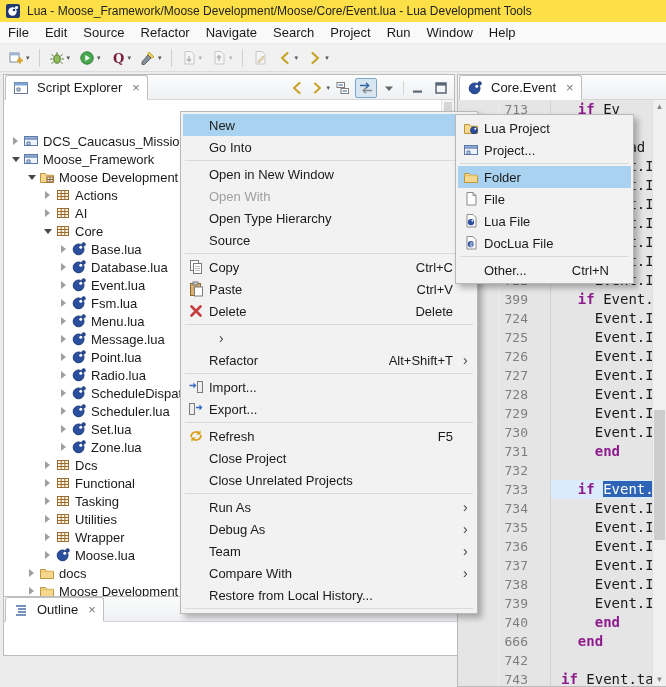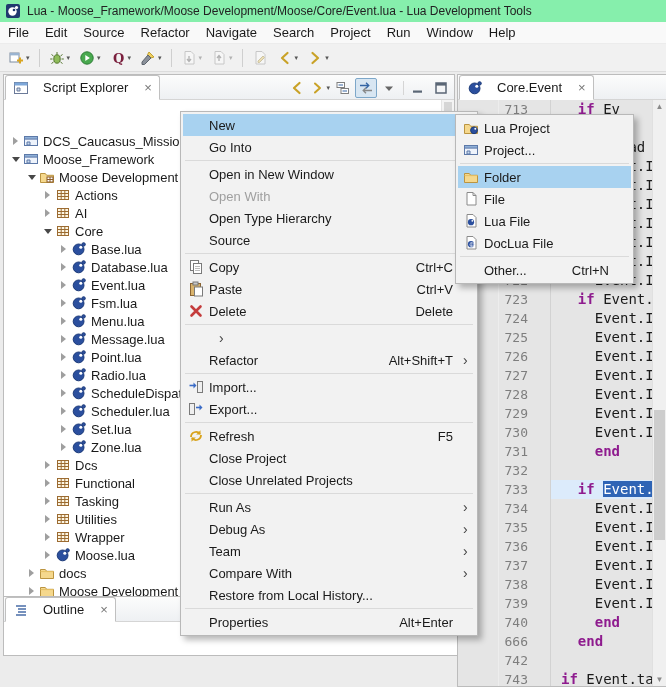--- a/index.html
+++ b/index.html
@@ -1,40 +1,40 @@
 <!DOCTYPE html>
 <html><head>
 <meta charset="utf-8">
 <style>
   html,body{margin:0;padding:0}
   body{width:666px;height:687px;position:relative;overflow:hidden;background:#ececec;
        font-family:"Liberation Sans",sans-serif;color:#1a1a1a}
   svg{display:block}
 
   
-  #titlebar{position:absolute;top:0;left:0;right:0;height:22px;background:#86efac;
+  #titlebar{position:absolute;top:0;left:0;right:0;height:22px;background:#fde047;
             display:flex;align-items:center;gap:6px;padding-left:5px;font-size:12px;color:#222}
   #menubar{position:absolute;top:22px;left:0;right:0;height:21px;background:#f9f9f9;
            border-bottom:1px solid #ececec;display:flex;align-items:center;font-size:13px}
   .mb{padding:2px 8px;cursor:default}
   #toolbar{position:absolute;top:44px;left:0;right:0;height:27px;background:#f1f1f1;
            border-bottom:1px solid #dcdcdc;display:flex;align-items:center;padding:0 4px;gap:1px}
   .tbtn{height:22px;display:flex;align-items:center;padding:0 3px;border:1px solid transparent;border-radius:2px}
   .tbtn.dis{opacity:.4}
   .tdrop{font-size:7px;color:#555;margin-left:2px}
   .tsep{width:1px;height:18px;background:#cfcfcf;margin:0 4px}
 
   
   .panel{position:absolute;background:#fff;border:1px solid #bcbcbc;box-sizing:border-box}
   #explorer{left:3px;top:74px;width:452px;height:547px}
   #outline{left:3px;top:596px;width:516px;height:60px}
   #editor{left:457px;top:74px;width:209px;height:613px;border-right:none}
   .phead{height:24px;background:linear-gradient(#fcfcfc,#eef0f3);border-bottom:1px solid #d5d5d5;
          position:relative;display:flex;align-items:flex-end}
-  .ptab{display:flex;align-items:center;gap:14px;height:23px;padding:0 7px;background:#fff;
+  .ptab{display:flex;align-items:center;gap:8px;height:23px;padding:0 7px;background:#fff;
         border:1px solid #c0c0c0;border-bottom:1px solid #fff;border-radius:3px 3px 0 0;
         margin-left:1px;font-size:13px;position:relative;top:1px;white-space:nowrap}
   .tclose{color:#777;font-size:13px;margin-left:2px;line-height:1}
   .ptools{position:absolute;right:2px;top:3px;display:flex;align-items:center;gap:1px}
   .hicon{width:20px;height:18px;display:flex;align-items:center;justify-content:center;
          border:1px solid transparent;border-radius:2px}
   .hicon.pressed{background:#d8e6f2;border-color:#7da7c9}
   .hsep{width:1px;height:14px;background:#d5d5d5;margin:0 2px}
 
   
@@ -642,21 +642,21 @@
         <span class="num">721</span>
         <span class="ctext">    Event.I</span>
       </div>
       <div class="cline">
         <span class="ann"></span>
         <span class="num">722</span>
         <span class="ctext">    Event.I</span>
       </div>
       <div class="cline">
         <span class="ann"></span>
-        <span class="num">723</span>
+        <span class="num">399</span>
         <span class="ctext">  <span class="kw">if</span> Event.</span>
       </div>
       <div class="cline">
         <span class="ann"></span>
         <span class="num">724</span>
         <span class="ctext">    Event.I</span>
       </div>
       <div class="cline">
         <span class="ann"></span>
         <span class="num">725</span>
@@ -921,26 +921,20 @@
       <span class="mshort"></span>
       <span class="marr">›</span>
     </div>
     <div class="mitem">
       <span class="micon"></span>
       <span class="mlabel">Restore from Local History...</span>
       <span class="mshort"></span>
       <span class="marr"></span>
     </div>
     <div class="msep"></div>
-    <div class="mitem">
-      <span class="micon"></span>
-      <span class="mlabel">Properties</span>
-      <span class="mshort">Alt+Enter</span>
-      <span class="marr"></span>
-    </div>
   </div>
 <div id="new-submenu" class="menu">
     <div class="mitem">
       <span class="micon">
         <svg width="16" height="16" viewBox="0 0 16 16" xmlns="http://www.w3.org/2000/svg">
           <path d="M1.5 13.5v-9h4.8l1.4 1.8h6.8v7.2z" fill="#f5d88d" stroke="#bb9440"></path>
           <circle cx="11" cy="10.3" r="3.4" fill="#2b4f9e" stroke="#1c3a78"></circle>
           <circle cx="12.3" cy="8.8" r="1" fill="#fff"></circle>
         </svg>
       </span>

